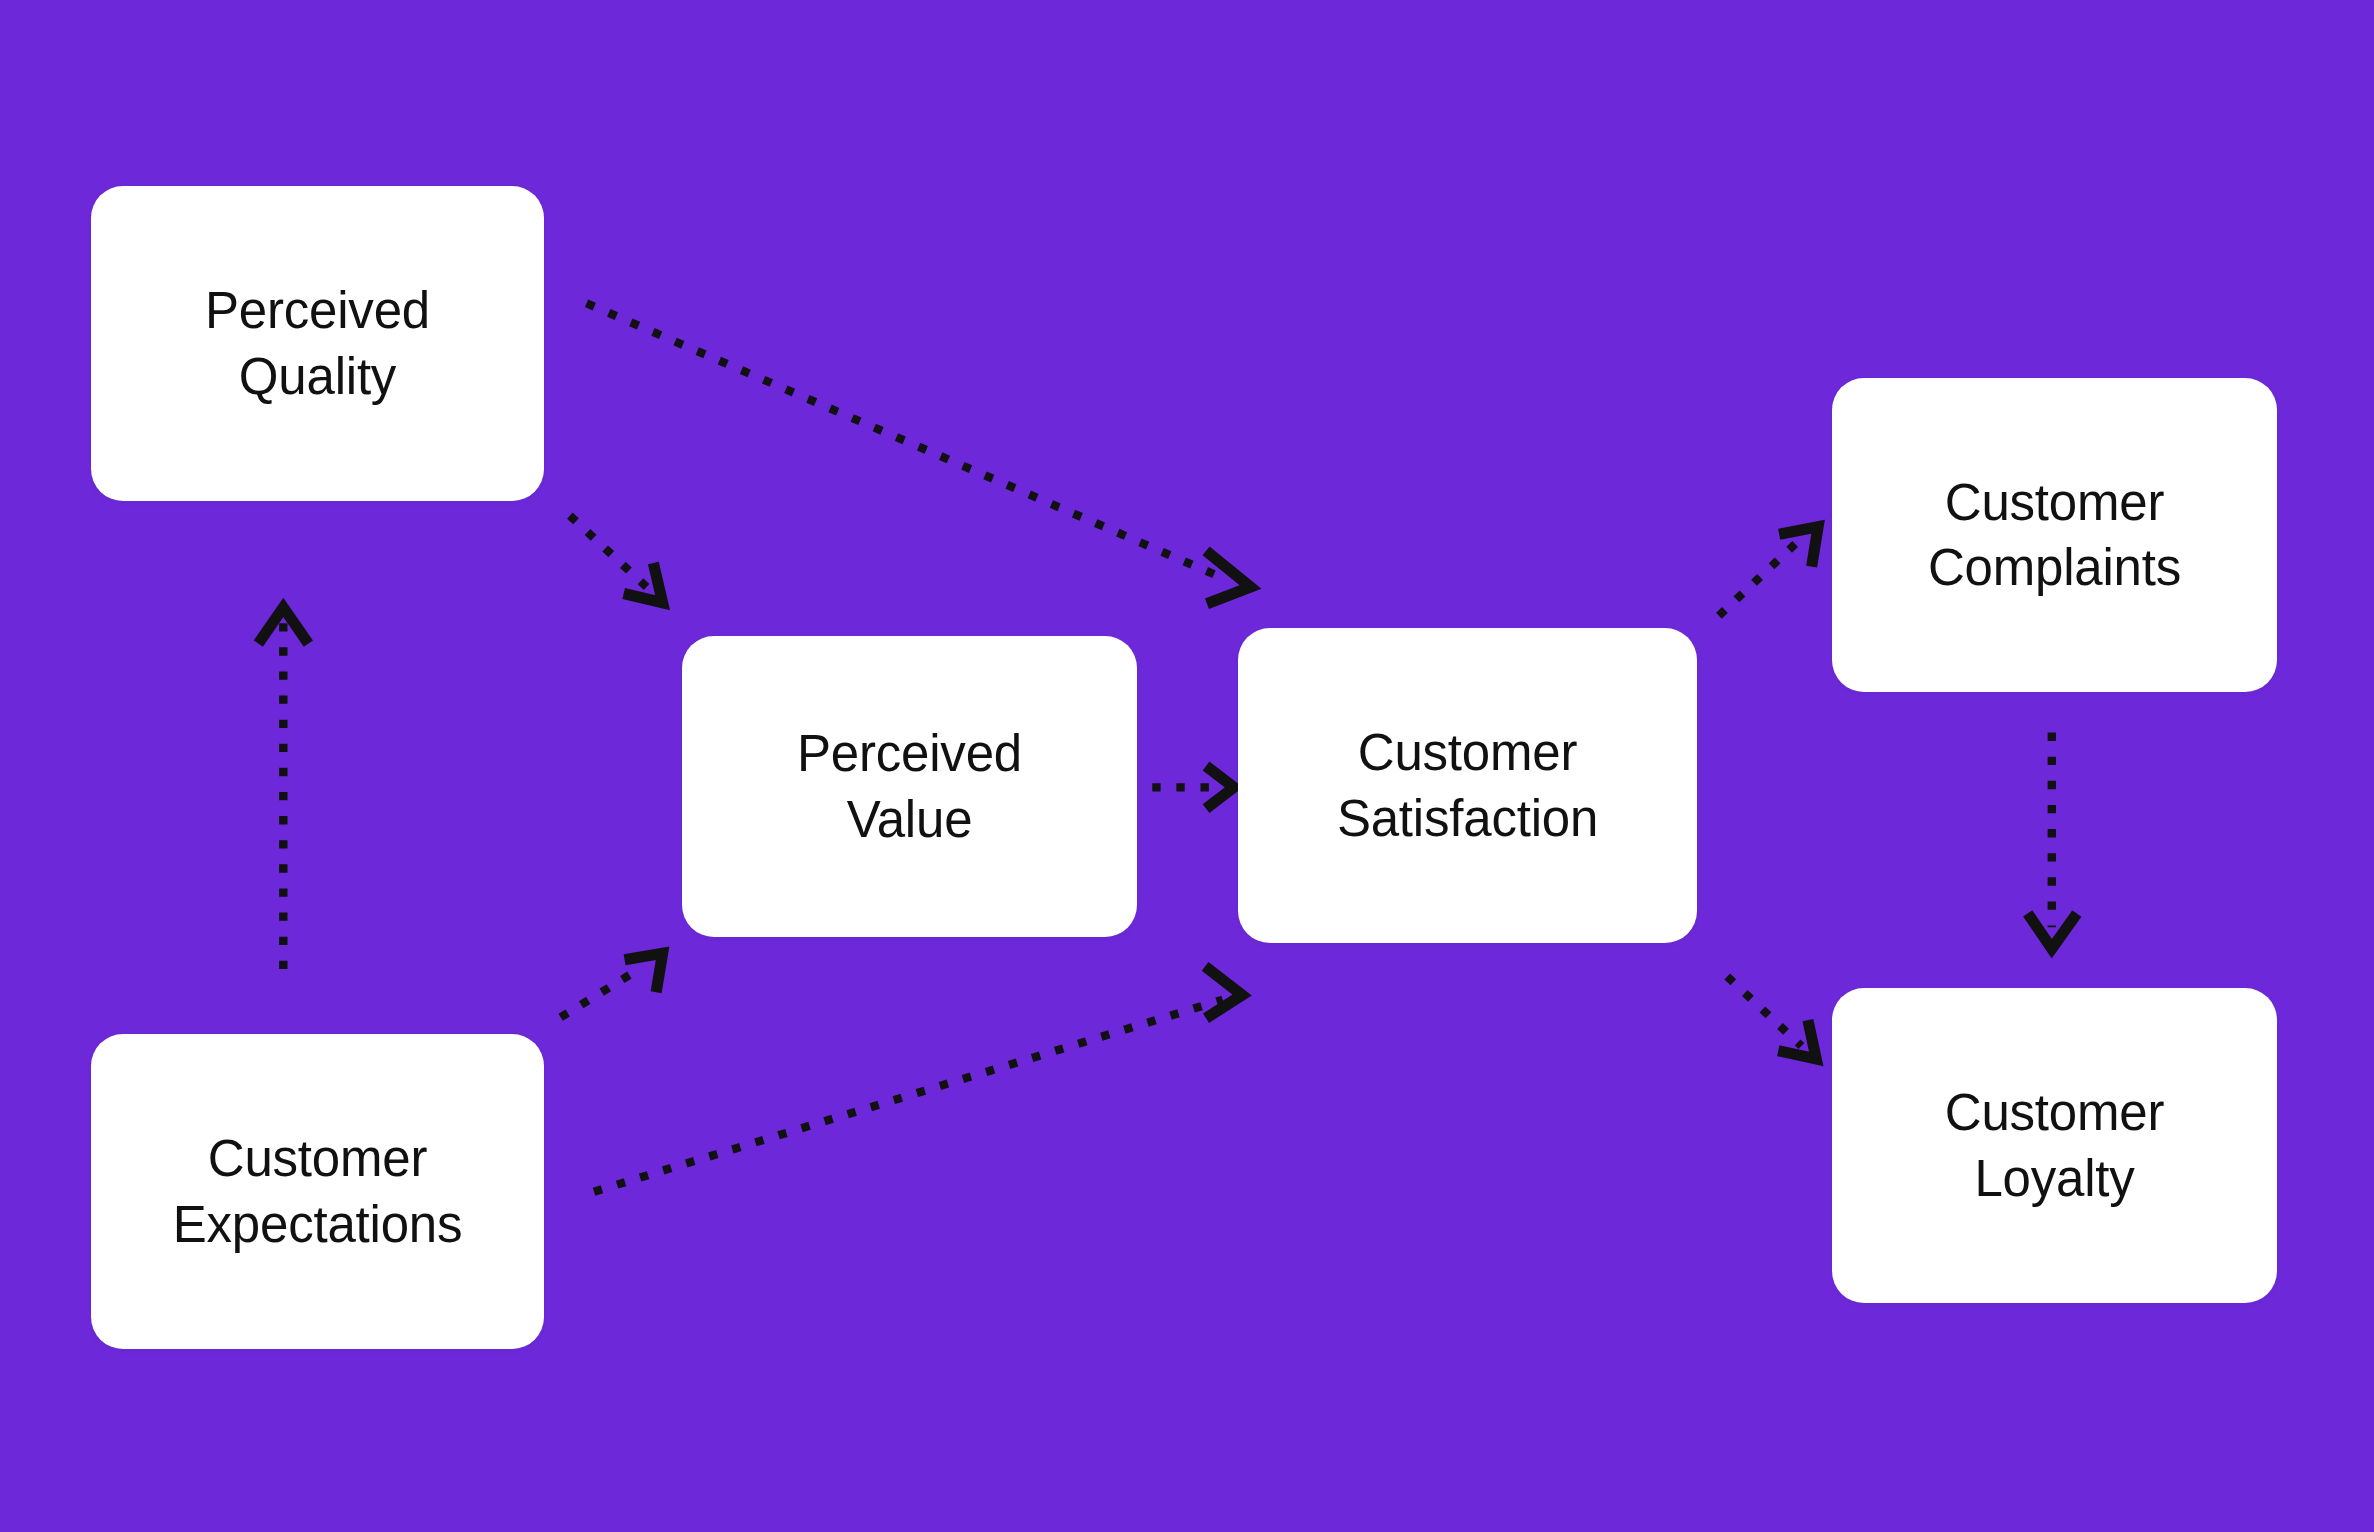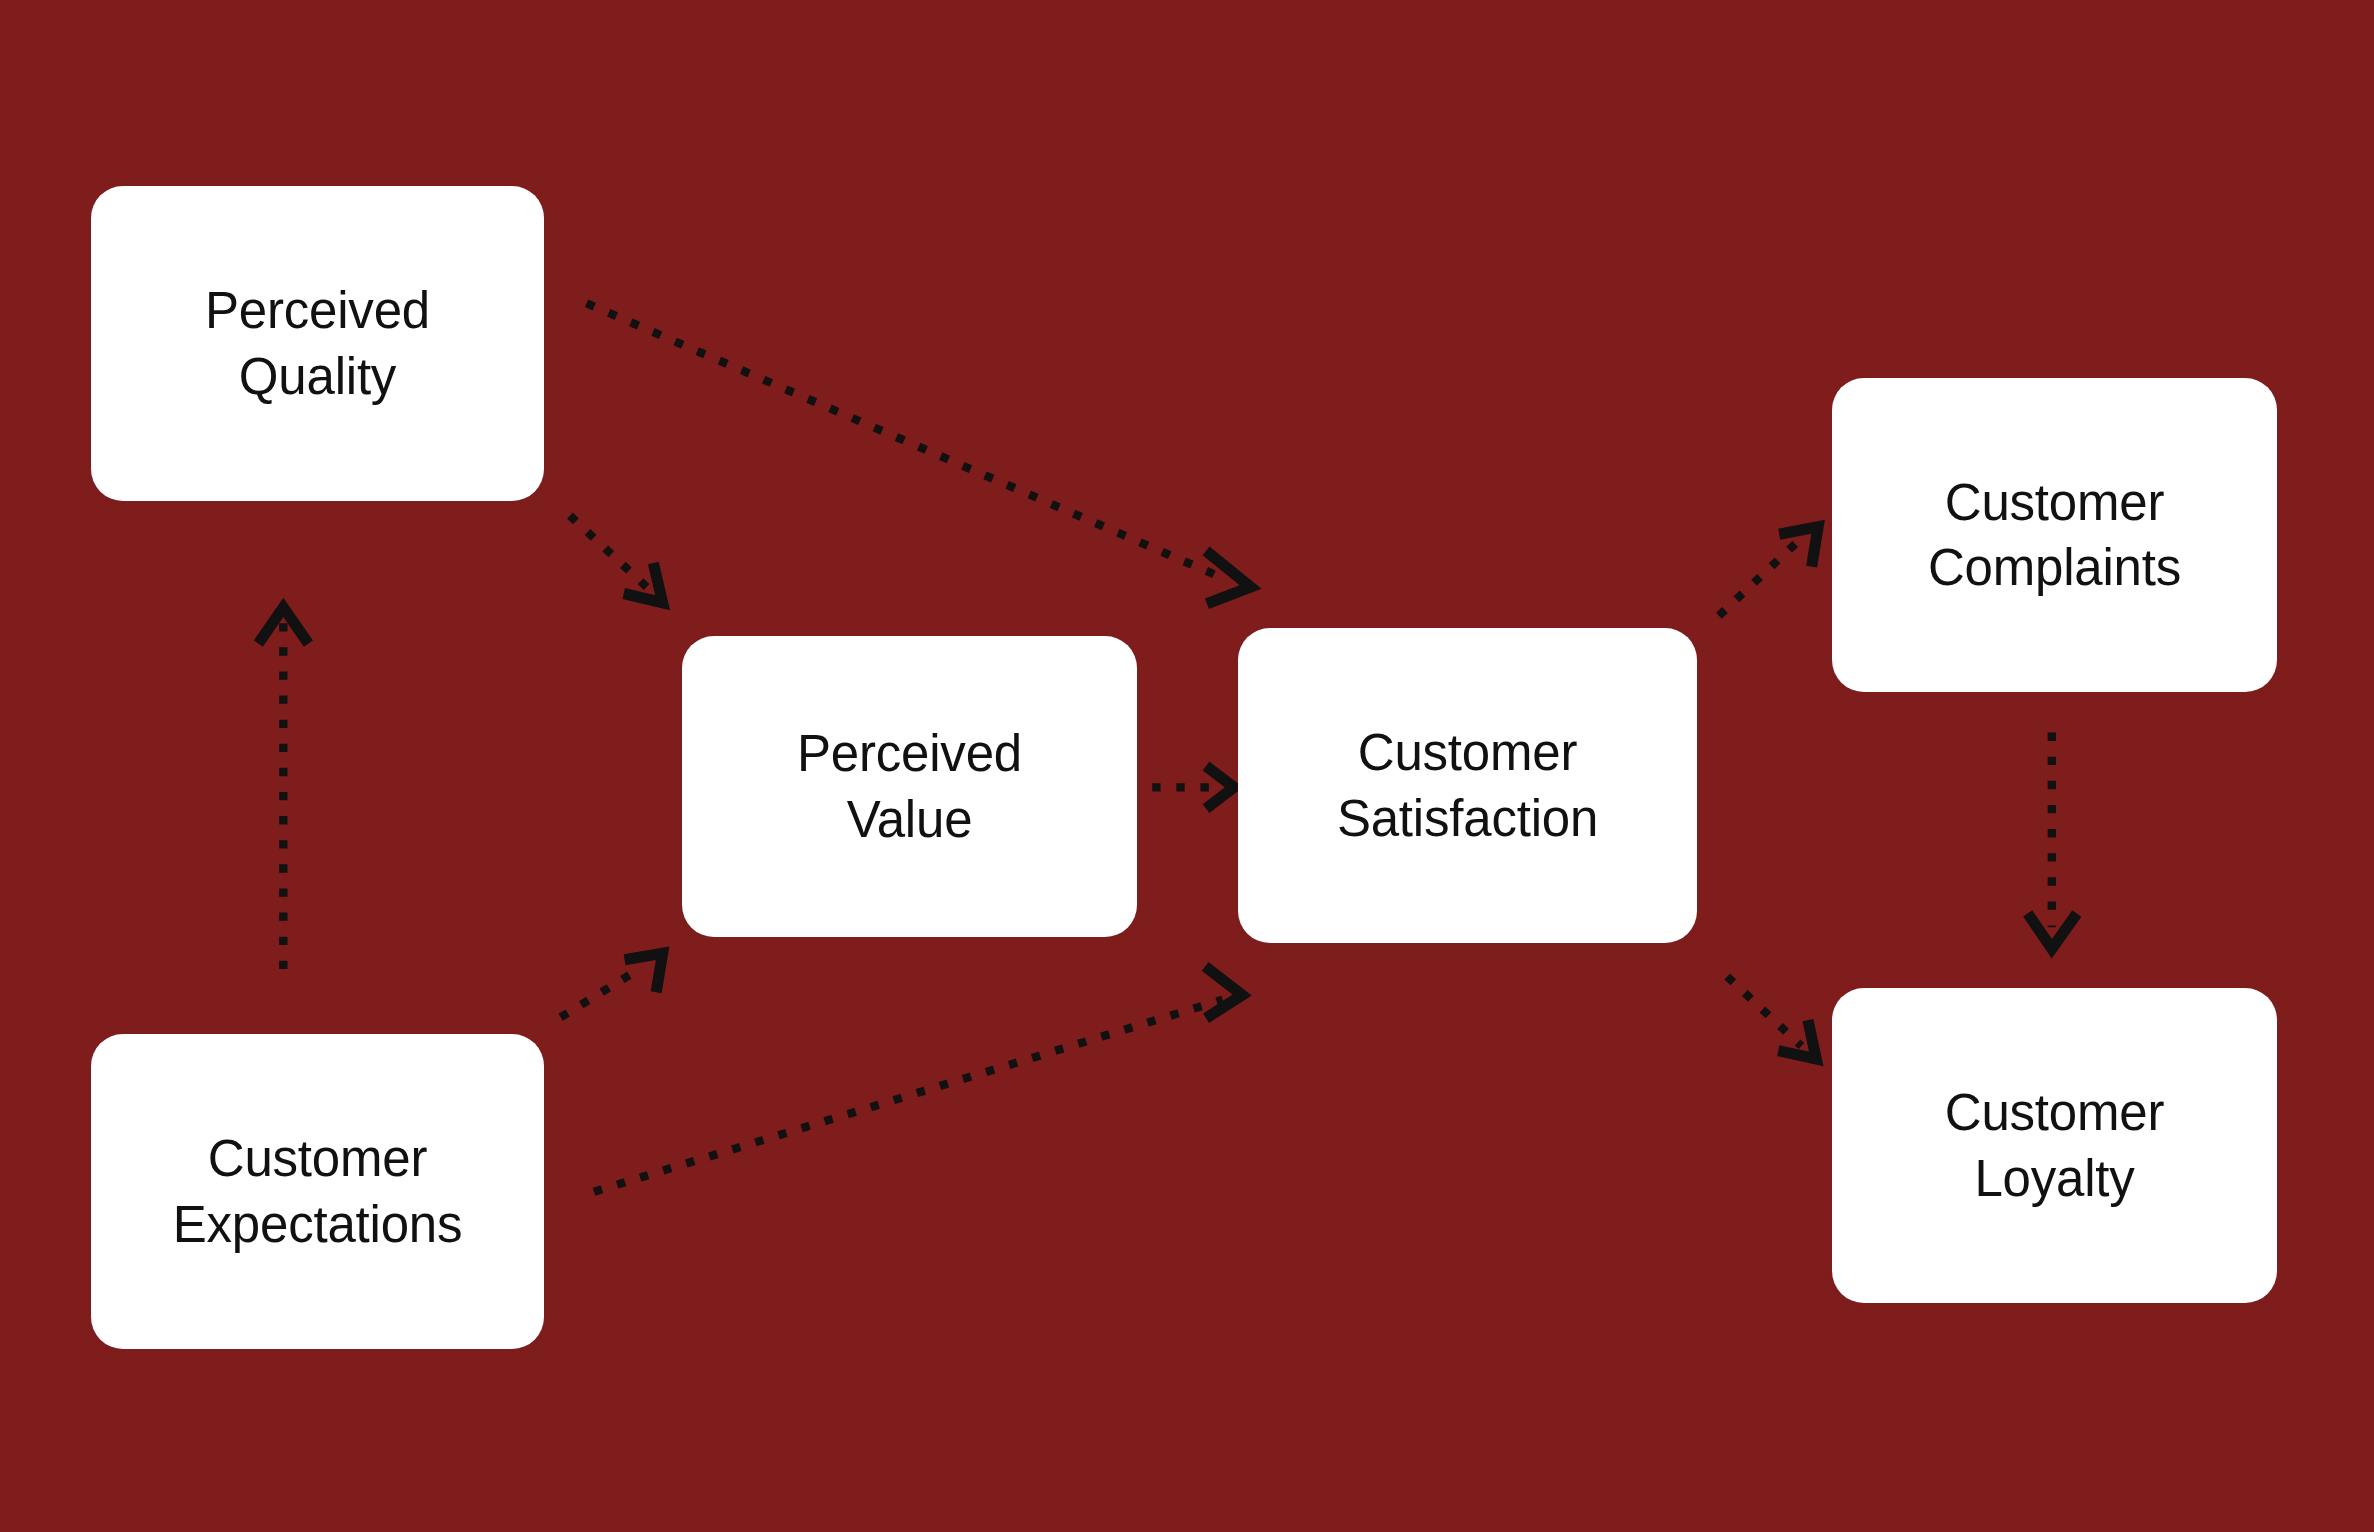--- a/index.html
+++ b/index.html
@@ -4,21 +4,21 @@
 <style>
   html, body {
     margin: 0;
     padding: 0;
     background: #e8f4fd;
   }
   #canvas {
     position: relative;
     width: 2375px;
     height: 1532px;
-    background: #7f1d1d;
+    background: #6d28d9;
     overflow: hidden;
     font-family: "Liberation Sans", sans-serif;
     text-decoration: underline;
   }
   #edges {
     position: absolute;
     left: 0;
     top: 0;
     width: 2375px;
     height: 1532px;

